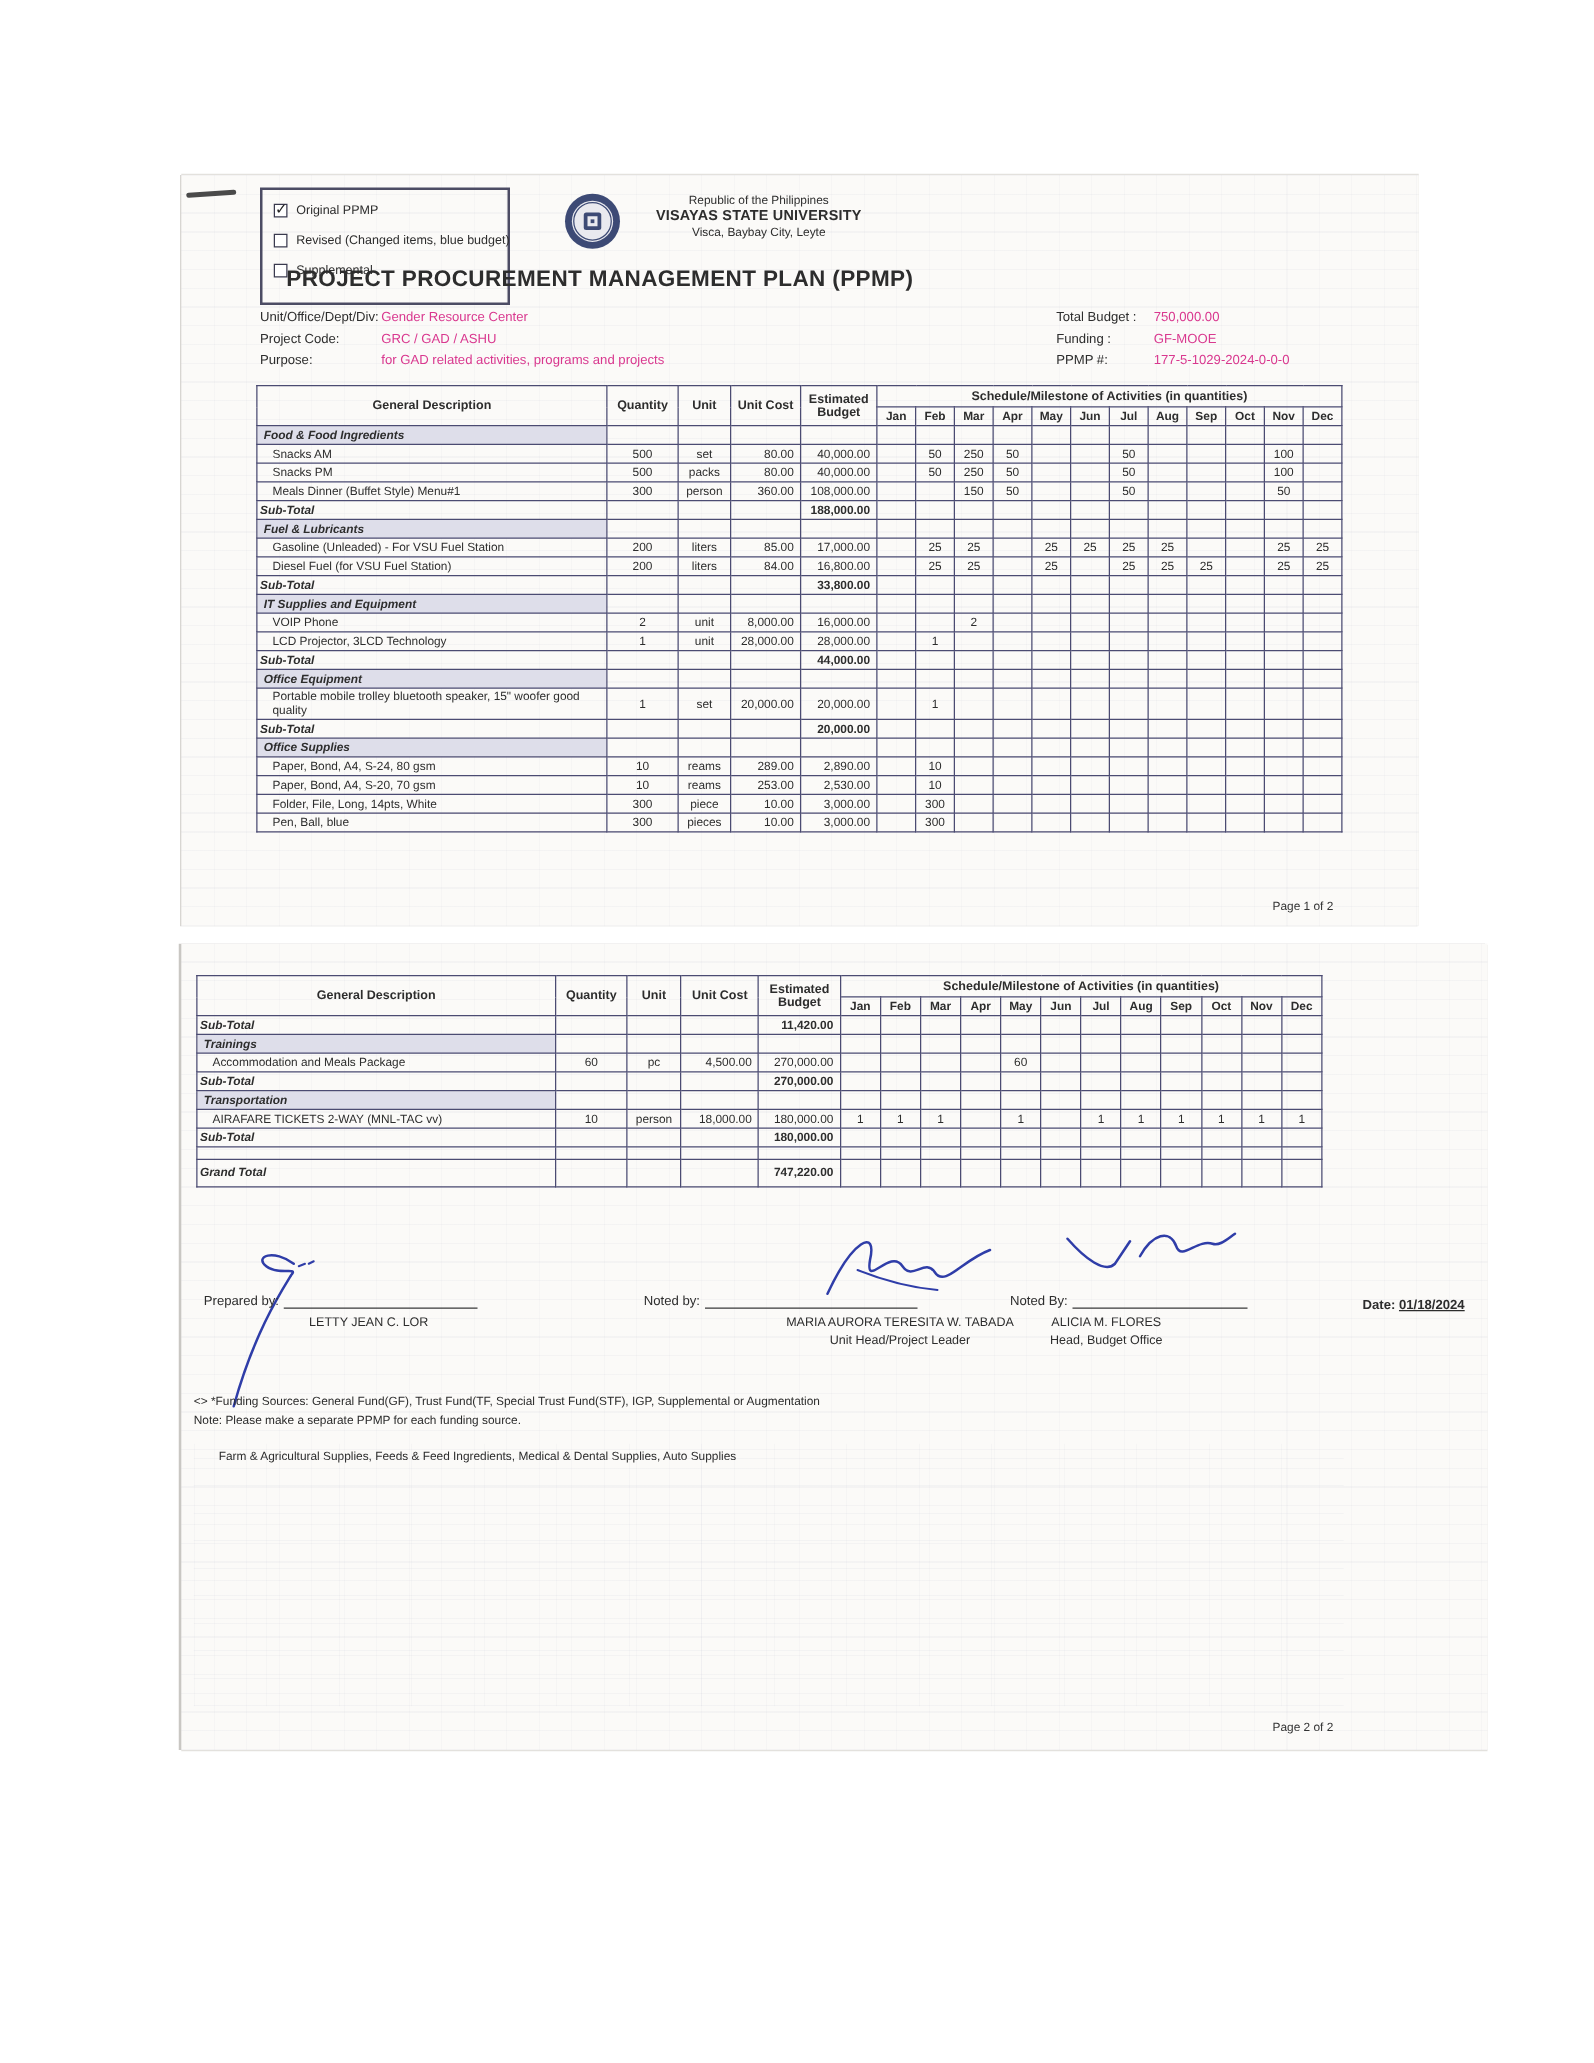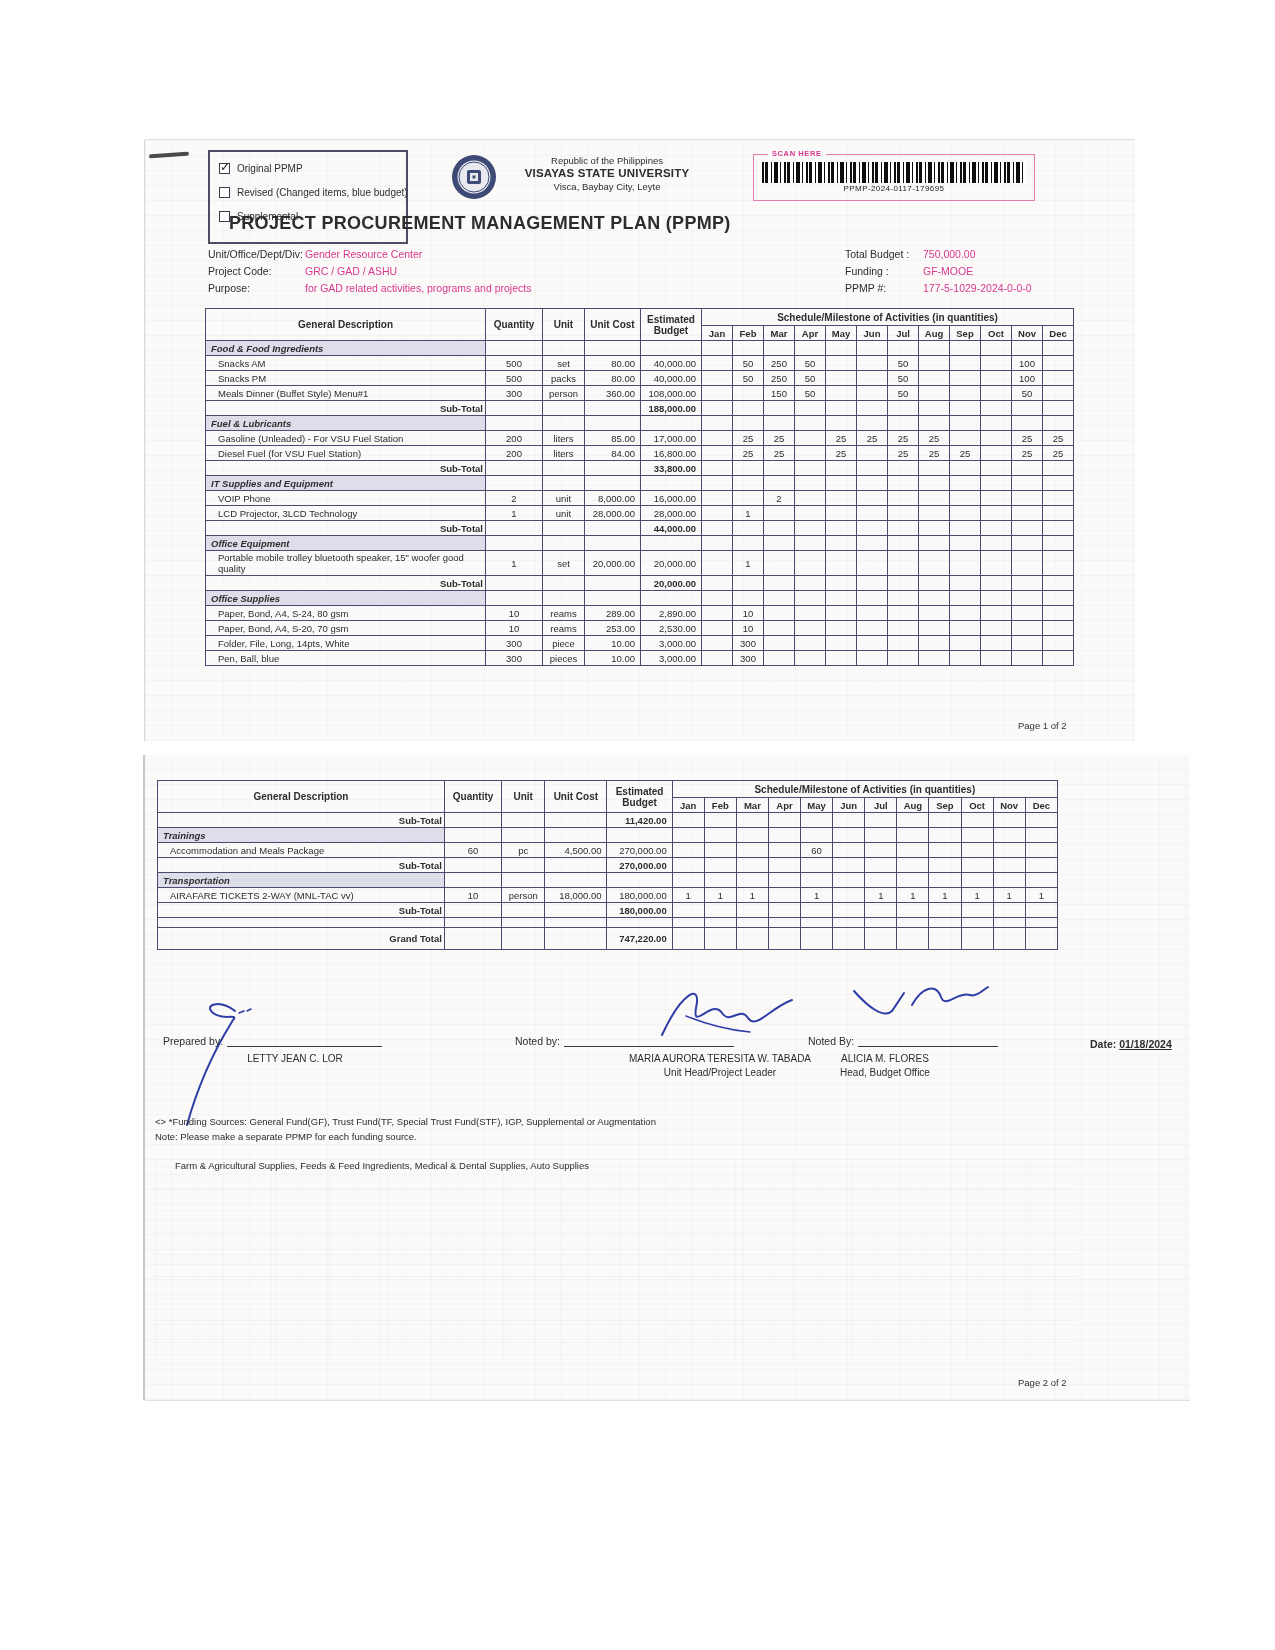--- a/index.html
+++ b/index.html
@@ -55,21 +55,21 @@
   .t2 { left:12px; top:25px; width:901px; }
   .ppmp th, .ppmp td { border:1px solid #4b4b72; overflow:hidden; }
   .ppmp th { font-size:10px; font-weight:bold; text-align:center; padding:1px 2px; line-height:11px; }
   .ppmp thead tr:first-child th { height:17px; }
   .ppmp th.mh { height:15px; font-size:9.5px; }
   .ppmp td { font-size:9.5px; height:15px; padding:1px 2px; line-height:11px; }
   .ppmp td.qty, .ppmp td.unit, .ppmp td.mc { text-align:center; }
   .ppmp td.cost, .ppmp td.bud { text-align:right; padding-right:5px; }
   .ppmp tr.item td.desc { padding-left:12px; }
   .ppmp tr.sec td.desc { font-weight:bold; font-style:italic; background:#dedeea; padding-left:5px; }
-  .ppmp tr.sub td.desc, .ppmp tr.grand td.desc { font-weight:bold; text-align:right; }
+  .ppmp tr.sub td.desc, .ppmp tr.grand td.desc { font-weight:bold; font-style:italic; text-align:left; }
   .ppmp tr.sub td.bud, .ppmp tr.grand td.bud { font-weight:bold; }
   .ppmp tr.emp td { height:10px; }
   .ppmp tr.grand td { height:22px; vertical-align:middle; }
 
   .pfooter { position:absolute; font-size:9.5px; color:#333; }
   #p1f { left:873px; top:580px; }
   #p2f { left:873px; top:622px; }
 
   
   .sig { position:absolute; font-size:10.5px; white-space:nowrap; }
@@ -118,25 +118,20 @@
       <rect x="20" y="20" width="8" height="8" fill="#e9e9ef"></rect>
       <rect x="22.5" y="22.5" width="3" height="3" fill="#3d4a75"></rect>
     </svg>
 
     <div class="unihdr">
       <div class="l1">Republic of the Philippines</div>
       <div class="l2">VISAYAS STATE UNIVERSITY</div>
       <div class="l3">Visca, Baybay City, Leyte</div>
     </div>
 
-    <div class="scanbox">
-      <span class="scanlabel">SCAN HERE</span>
-      <div class="bars"></div>
-      <div class="code">PPMP-2024-0117-179695</div>
-    </div>
 
     <div class="title">PROJECT PROCUREMENT MANAGEMENT PLAN (PPMP)</div>
 
     <div class="infoL">
       <div class="inforow">
         <span class="ilabel">Unit/Office/Dept/Div:</span>
         <span class="ival">Gender Resource Center</span>
       </div>
       <div class="inforow">
         <span class="ilabel">Project Code:</span>

